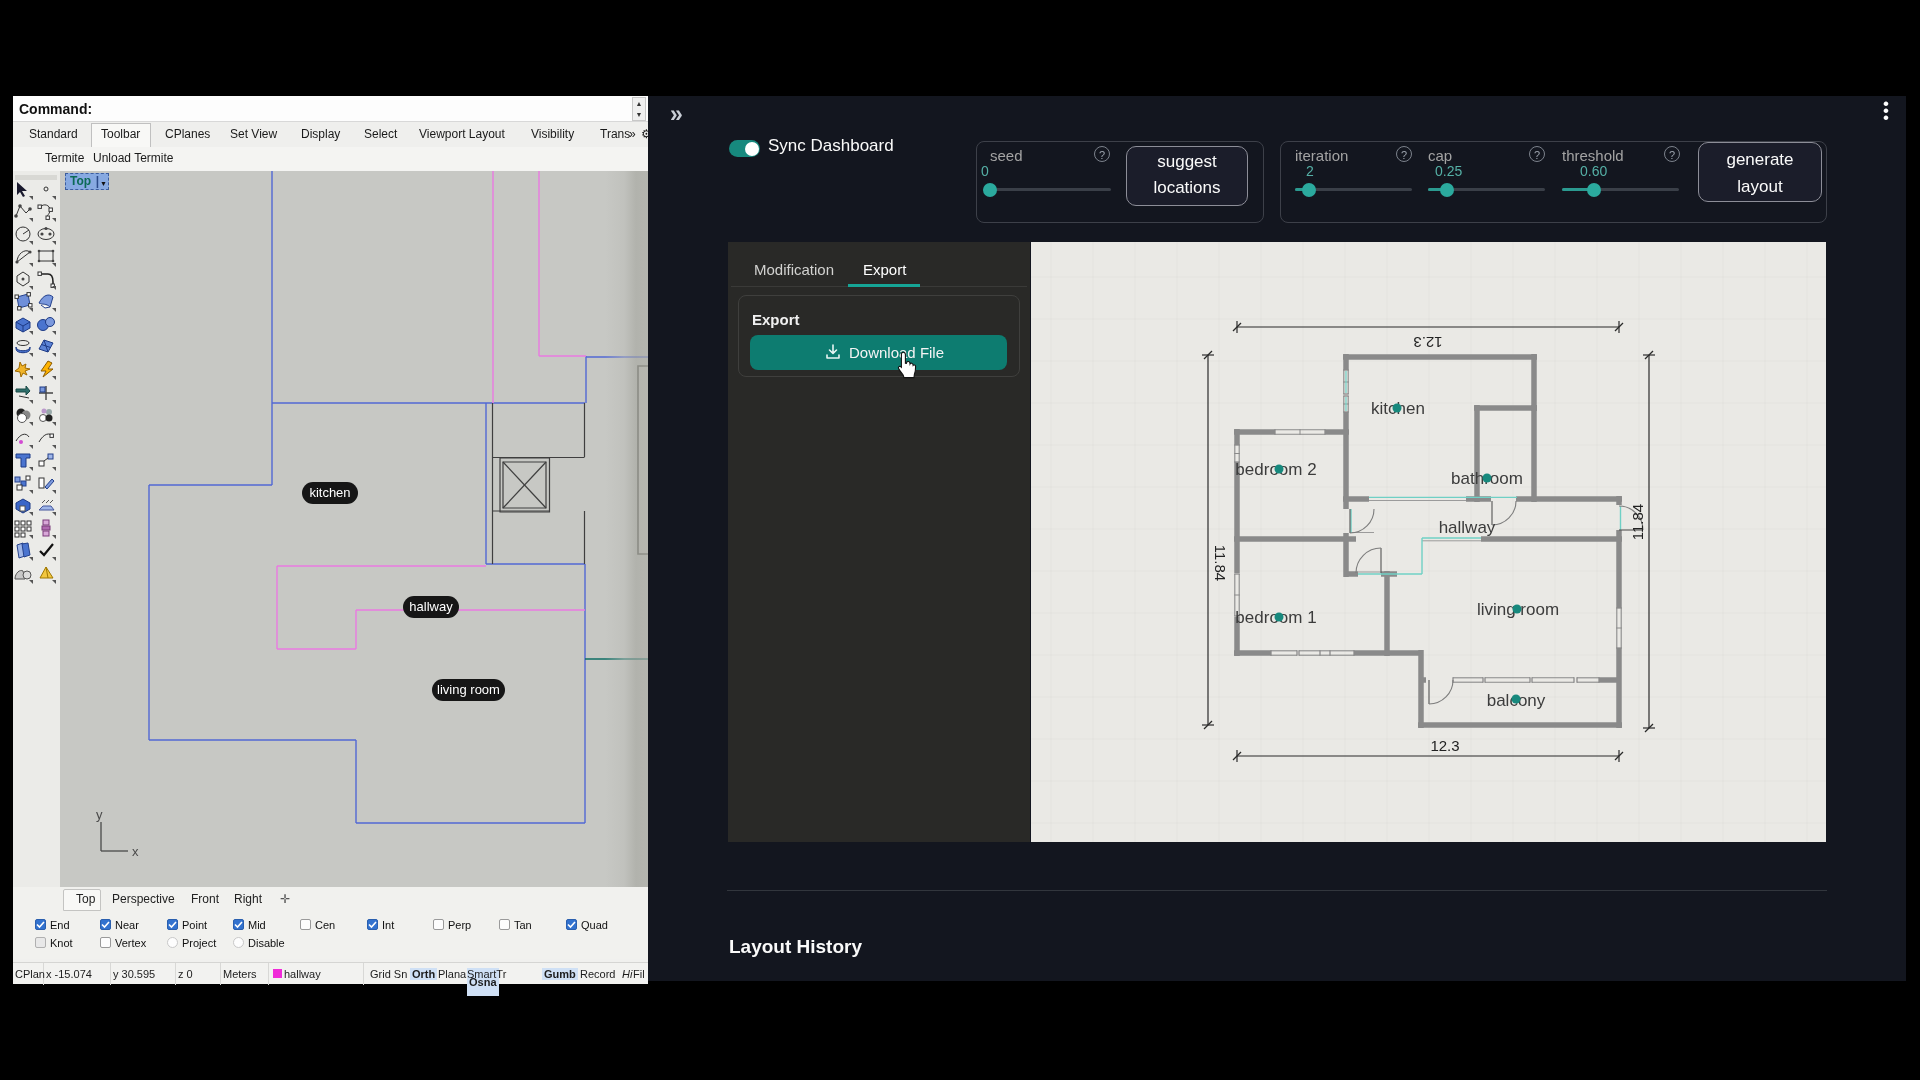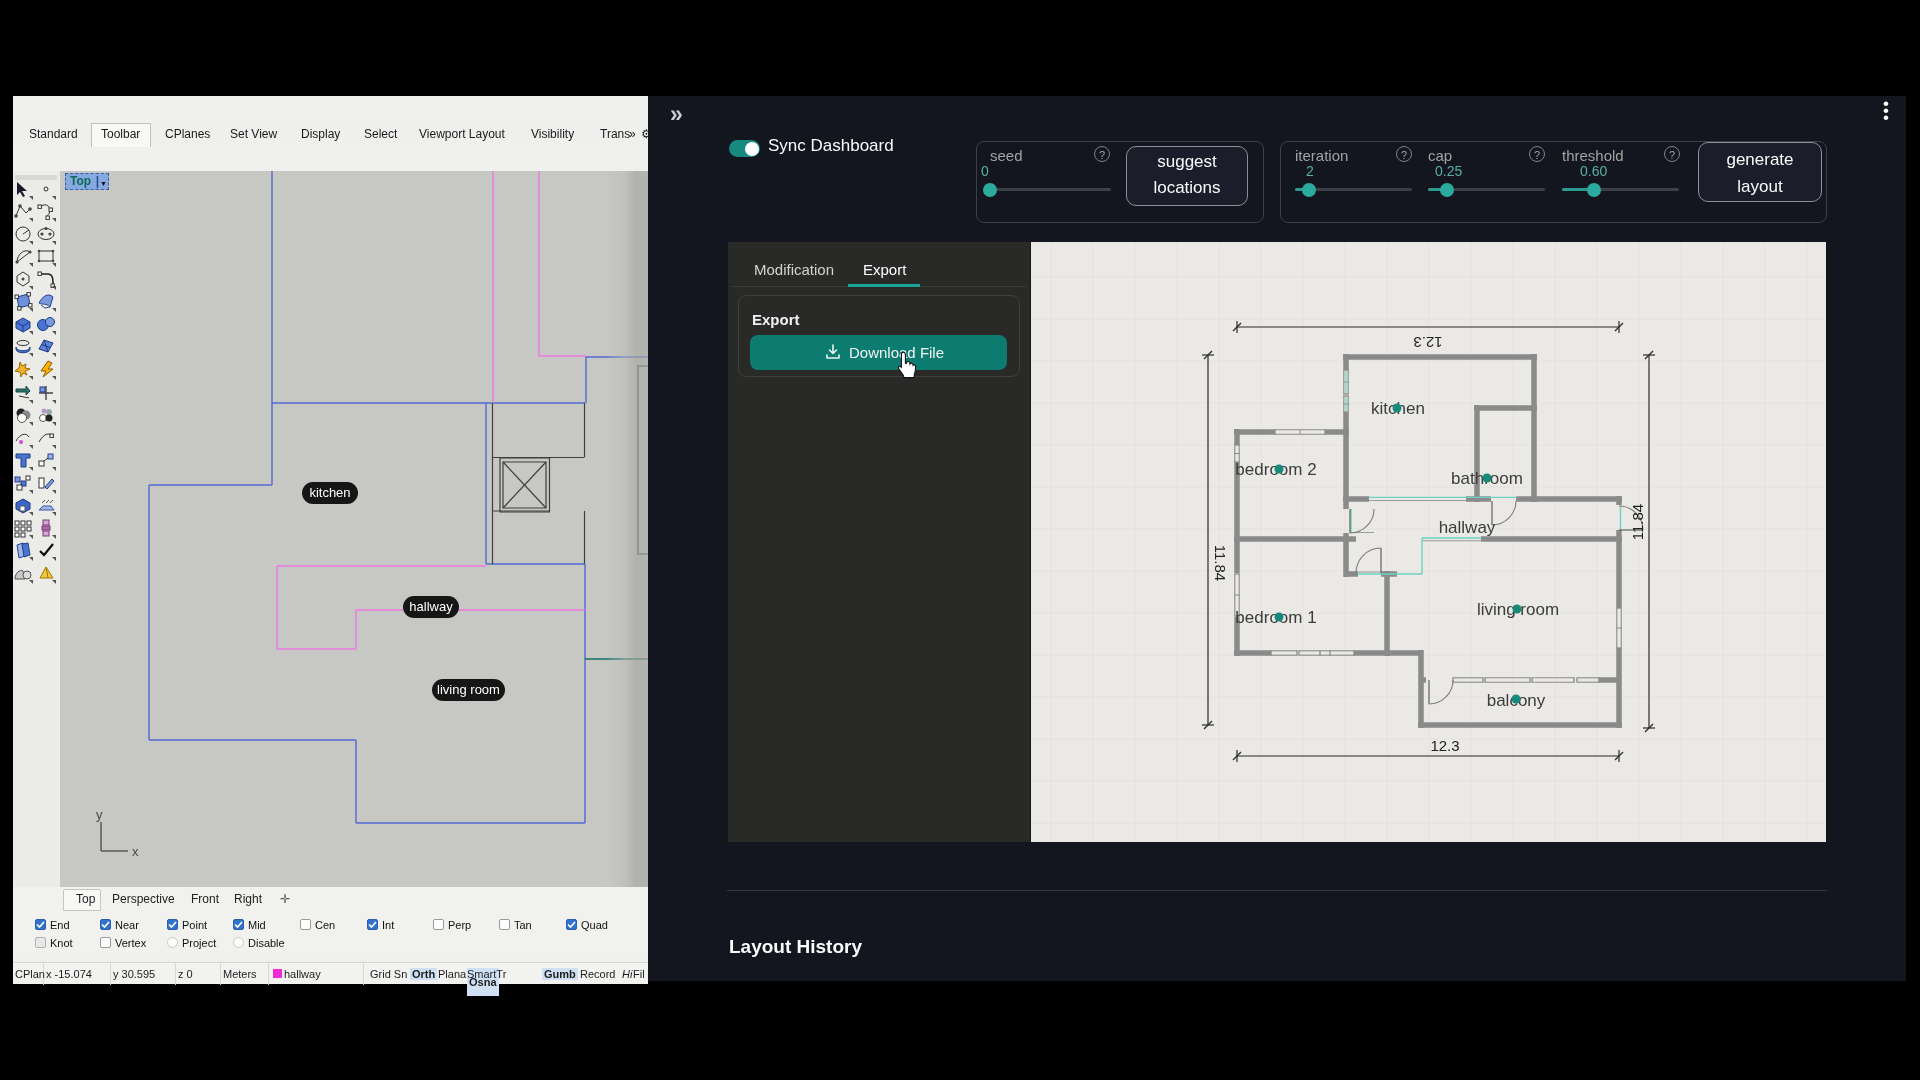--- a/index.html
+++ b/index.html
@@ -58,34 +58,42 @@
 #expboxlbl { position:absolute; left:13px; top:15px; font-size:15px; font-weight:bold; color:#f0f0f0; }
 #dlbtn { position:absolute; left:11px; top:39px; width:257px; height:35px; background:#0d7c70; border-radius:8px; color:#f4f4f4; font-size:15px; }
 #dlbtn span { position:absolute; left:99px; top:9px; }
 #planimg { left:383px; top:146px; width:795px; height:600px; background:#eae9e5; }
 #sep2 { left:79px; top:794px; width:1100px; height:1px; background:#32363d; }
 #history { left:81px; top:840px; font-size:19px; font-weight:bold; color:#fafafa; }
 </style>
 </head>
 <body>
 <div class="abs" id="rhino">
+  <div class="abs" id="cmdbar">
+      <span>Command:</span>
+      <div class="abs" id="cscroll">▲<br>▼</div>
+    </div>
   <div class="abs" id="menurow">
     <div id="tabsel"></div>
     <span style="left:16px">Standard</span>
       <span style="left:88px">Toolbar</span>
     <span style="left:152px">CPlanes</span>
       <span style="left:217px">Set View</span>
     <span style="left:288px">Display</span>
       <span style="left:351px">Select</span>
     <span style="left:406px">Viewport Layout</span>
       <span style="left:518px">Visibility</span>
     <span style="left:587px">Trans</span>
       <span style="left:616px">»</span>
       <span style="left:628px">⚙</span>
   </div>
+  <div class="abs" id="termrow">
+      <span style="left:32px">Termite</span>
+      <span style="left:80px">Unload Termite</span>
+    </div>
   <div class="abs" id="toolstrip">
       <svg width="47" height="716" style="position:absolute;left:0;top:0" id="tbsvg">
         <rect x="2" y="4" width="42" height="5" fill="#d8d8d4"></rect>
         <g transform="translate(10,18)">
           <path d="M-6,-7 L-6,6 L-3,3 L0,8 L2,7 L-1,2 L4,2 Z" fill="#1a1a2e"></path>
         </g>
         <g transform="translate(33,18)">
           <circle r="2" fill="none" stroke="#333"></circle>
         </g>
         <path d="M16,25 l4,4 l0,-4 z" fill="#555"></path>

